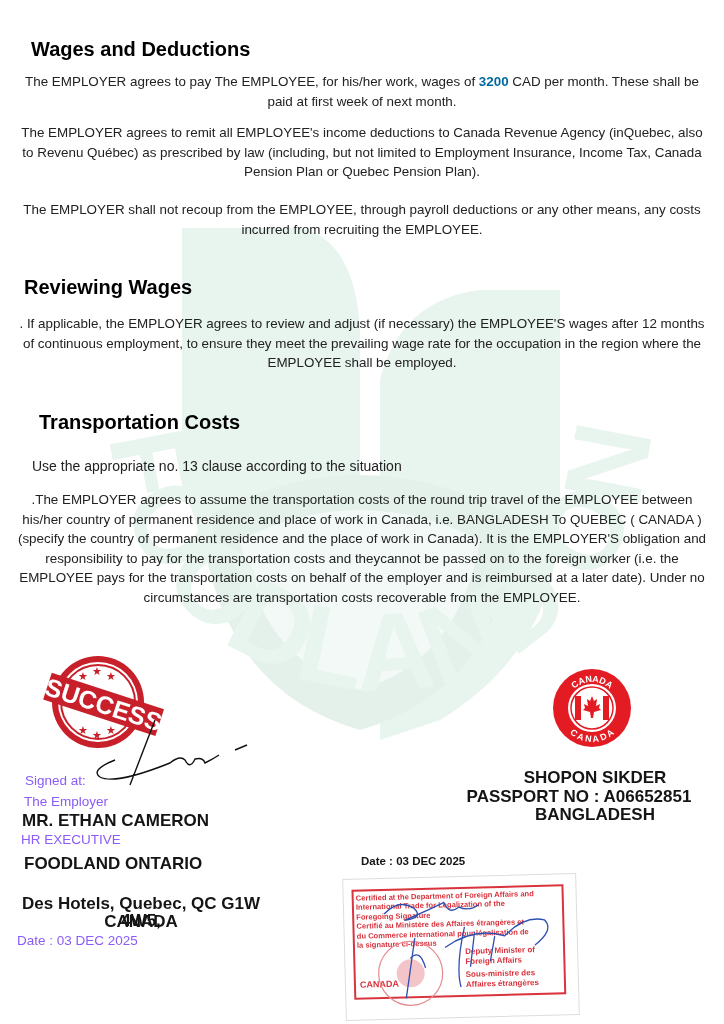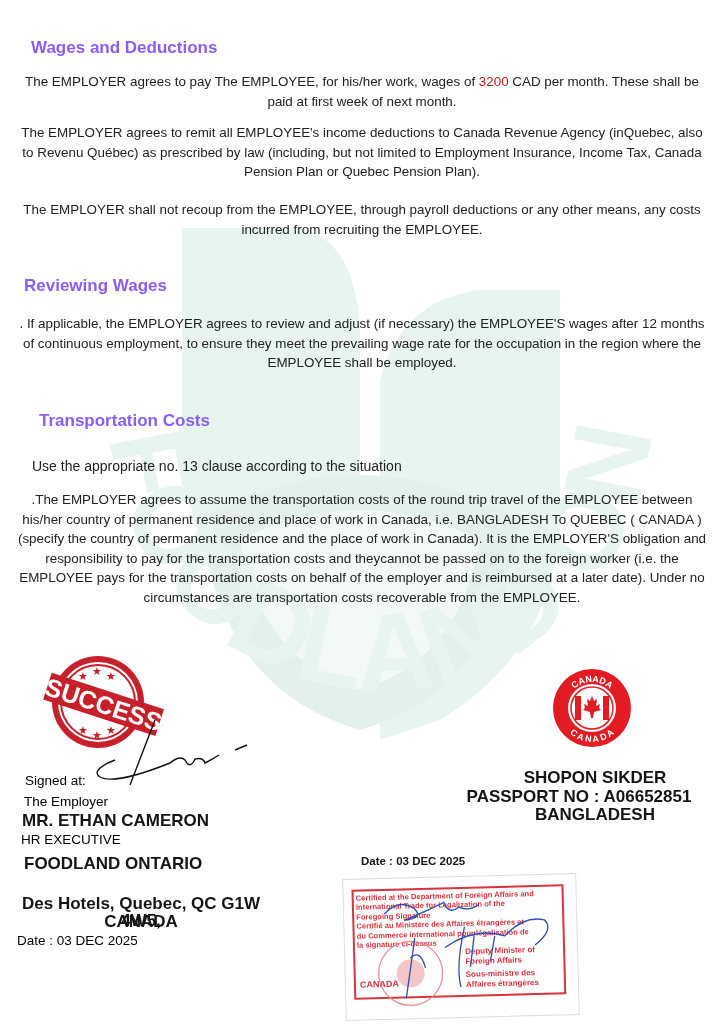--- a/index.html
+++ b/index.html
@@ -3,25 +3,25 @@
 <meta charset="utf-8">
 <style>
   html, body { margin:0; padding:0; }
   body {
     width:724px; height:1024px; position:relative; overflow:hidden;
     background:#ffffff; color:#1f1f1f;
     font-family:"Liberation Sans", sans-serif;
   }
   .wm { position:absolute; left:0; top:0; width:724px; height:1024px; z-index:0; pointer-events:none; }
   .content { position:absolute; left:0; top:0; width:724px; height:1024px; z-index:1; }
-  .h { position:absolute; font-weight:bold; font-size:17px; color:#8b5cf6; }
+  .h { position:absolute; font-weight:bold; font-size:20px; color:#000000; }
   .p { position:absolute; left:16px; width:692px; text-align:center; font-size:13.4px; line-height:19.5px; color:#222; }
   .pl { position:absolute; font-size:14px; line-height:19px; color:#222; }
-  .p b { font-weight:normal; color:#b91c1c; }
-  .t { position:absolute; font-size:13.5px; line-height:17px; color:#000000; }
+  .p b { font-weight:bold; color:#0369a1; }
+  .t { position:absolute; font-size:13.5px; line-height:17px; color:#8b5cf6; }
   .tb { position:absolute; font-size:17px; line-height:17px; font-weight:bold; color:#151515; }
   .center { text-align:center; }
 </style>
 </head>
 <body>
 
 <svg class="wm" viewBox="0 0 724 1024">
   <g fill="#e8f4ee">
 
     <path d="M182 228 L300 228 Q355 240 360 330 L360 720 Q300 700 250 640 Q200 560 182 470 Z"></path>

